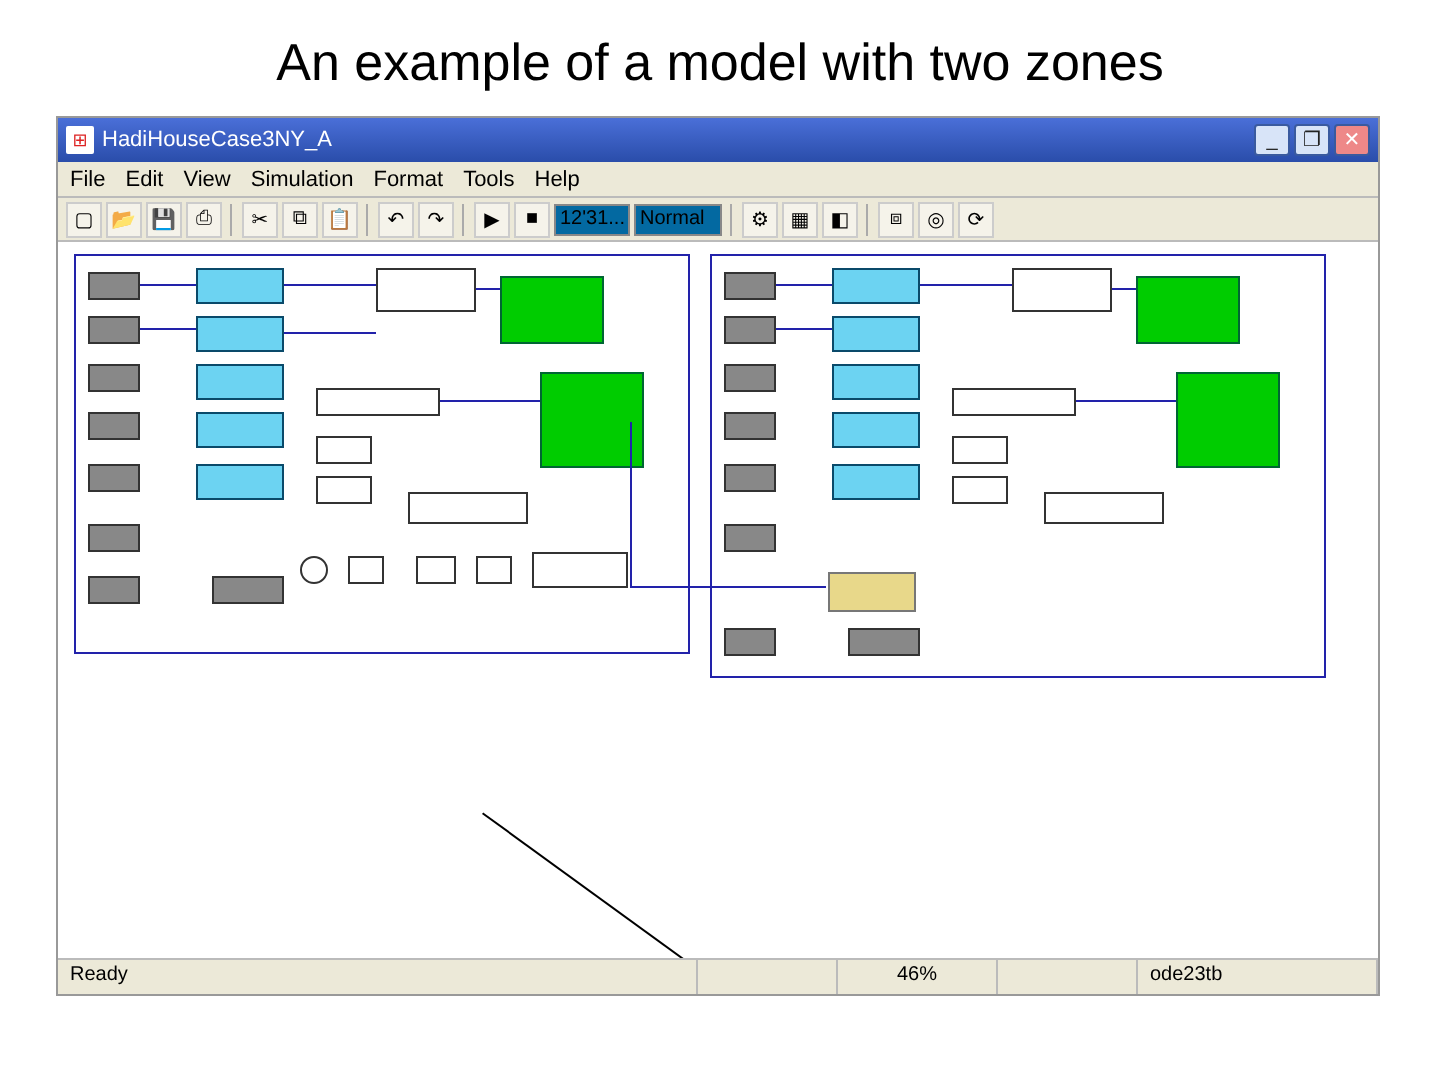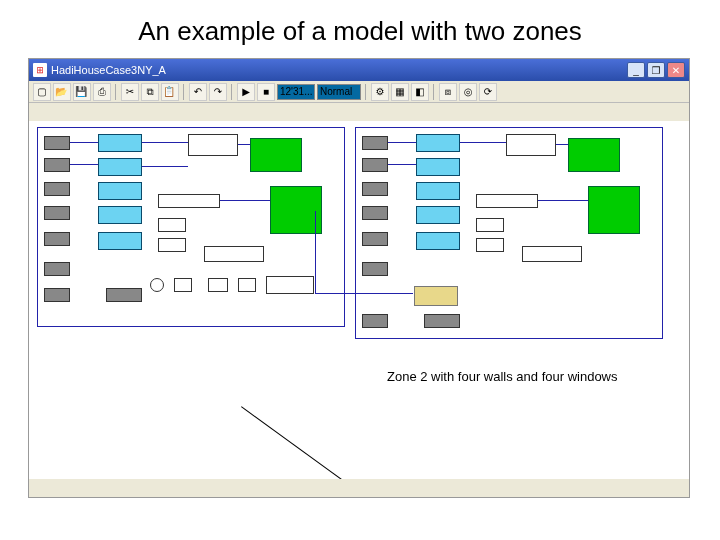--- a/index.html
+++ b/index.html
@@ -59,20 +59,29 @@
 
   <div class="titlebar">
     <span class="icon">⊞</span>
     <span>HadiHouseCase3NY_A</span>
     <span class="spacer"></span>
     <span class="win-btn">_</span>
     <span class="win-btn">❐</span>
     <span class="win-btn close">✕</span>
   </div>
 
+  <div class="menubar">
+    <span>File</span>
+    <span>Edit</span>
+    <span>View</span>
+    <span>Simulation</span>
+    <span>Format</span>
+    <span>Tools</span>
+    <span>Help</span>
+  </div>
 
   <div class="toolbar">
     <span class="tb-btn">▢</span>
     <span class="tb-btn">📂</span>
     <span class="tb-btn">💾</span>
     <span class="tb-btn">⎙</span>
     <span class="tb-sep"></span>
     <span class="tb-btn">✂</span>
     <span class="tb-btn">⧉</span>
     <span class="tb-btn">📋</span>
@@ -163,18 +172,24 @@
       <div class="wire" style="left:32px;top:14px;width:28px;height:1px"></div>
       <div class="wire" style="left:32px;top:36px;width:28px;height:1px"></div>
       <div class="wire" style="left:104px;top:14px;width:46px;height:1px"></div>
       <div class="wire" style="left:200px;top:16px;width:12px;height:1px"></div>
       <div class="wire" style="left:182px;top:72px;width:50px;height:1px"></div>
     </div>
 
     <div class="wire" style="left:286px;top:90px;width:1px;height:82px"></div>
     <div class="wire" style="left:286px;top:172px;width:98px;height:1px"></div>
 
-    <div class="annot" style="left:358px;top:248px">Zone 2 with four walls and four windows</div>
     <div class="line-annot" style="left:212px;top:286px;height:130px;transform:rotate(-54deg)"></div>
   </div>
 
+  <div class="statusbar">
+    <div class="status-cell ready">Ready</div>
+    <div class="status-cell fill"></div>
+    <div class="status-cell pct">46%</div>
+    <div class="status-cell fill"></div>
+    <div class="status-cell solver">ode23tb</div>
+  </div>
 
 </div>
 
 </body></html>

